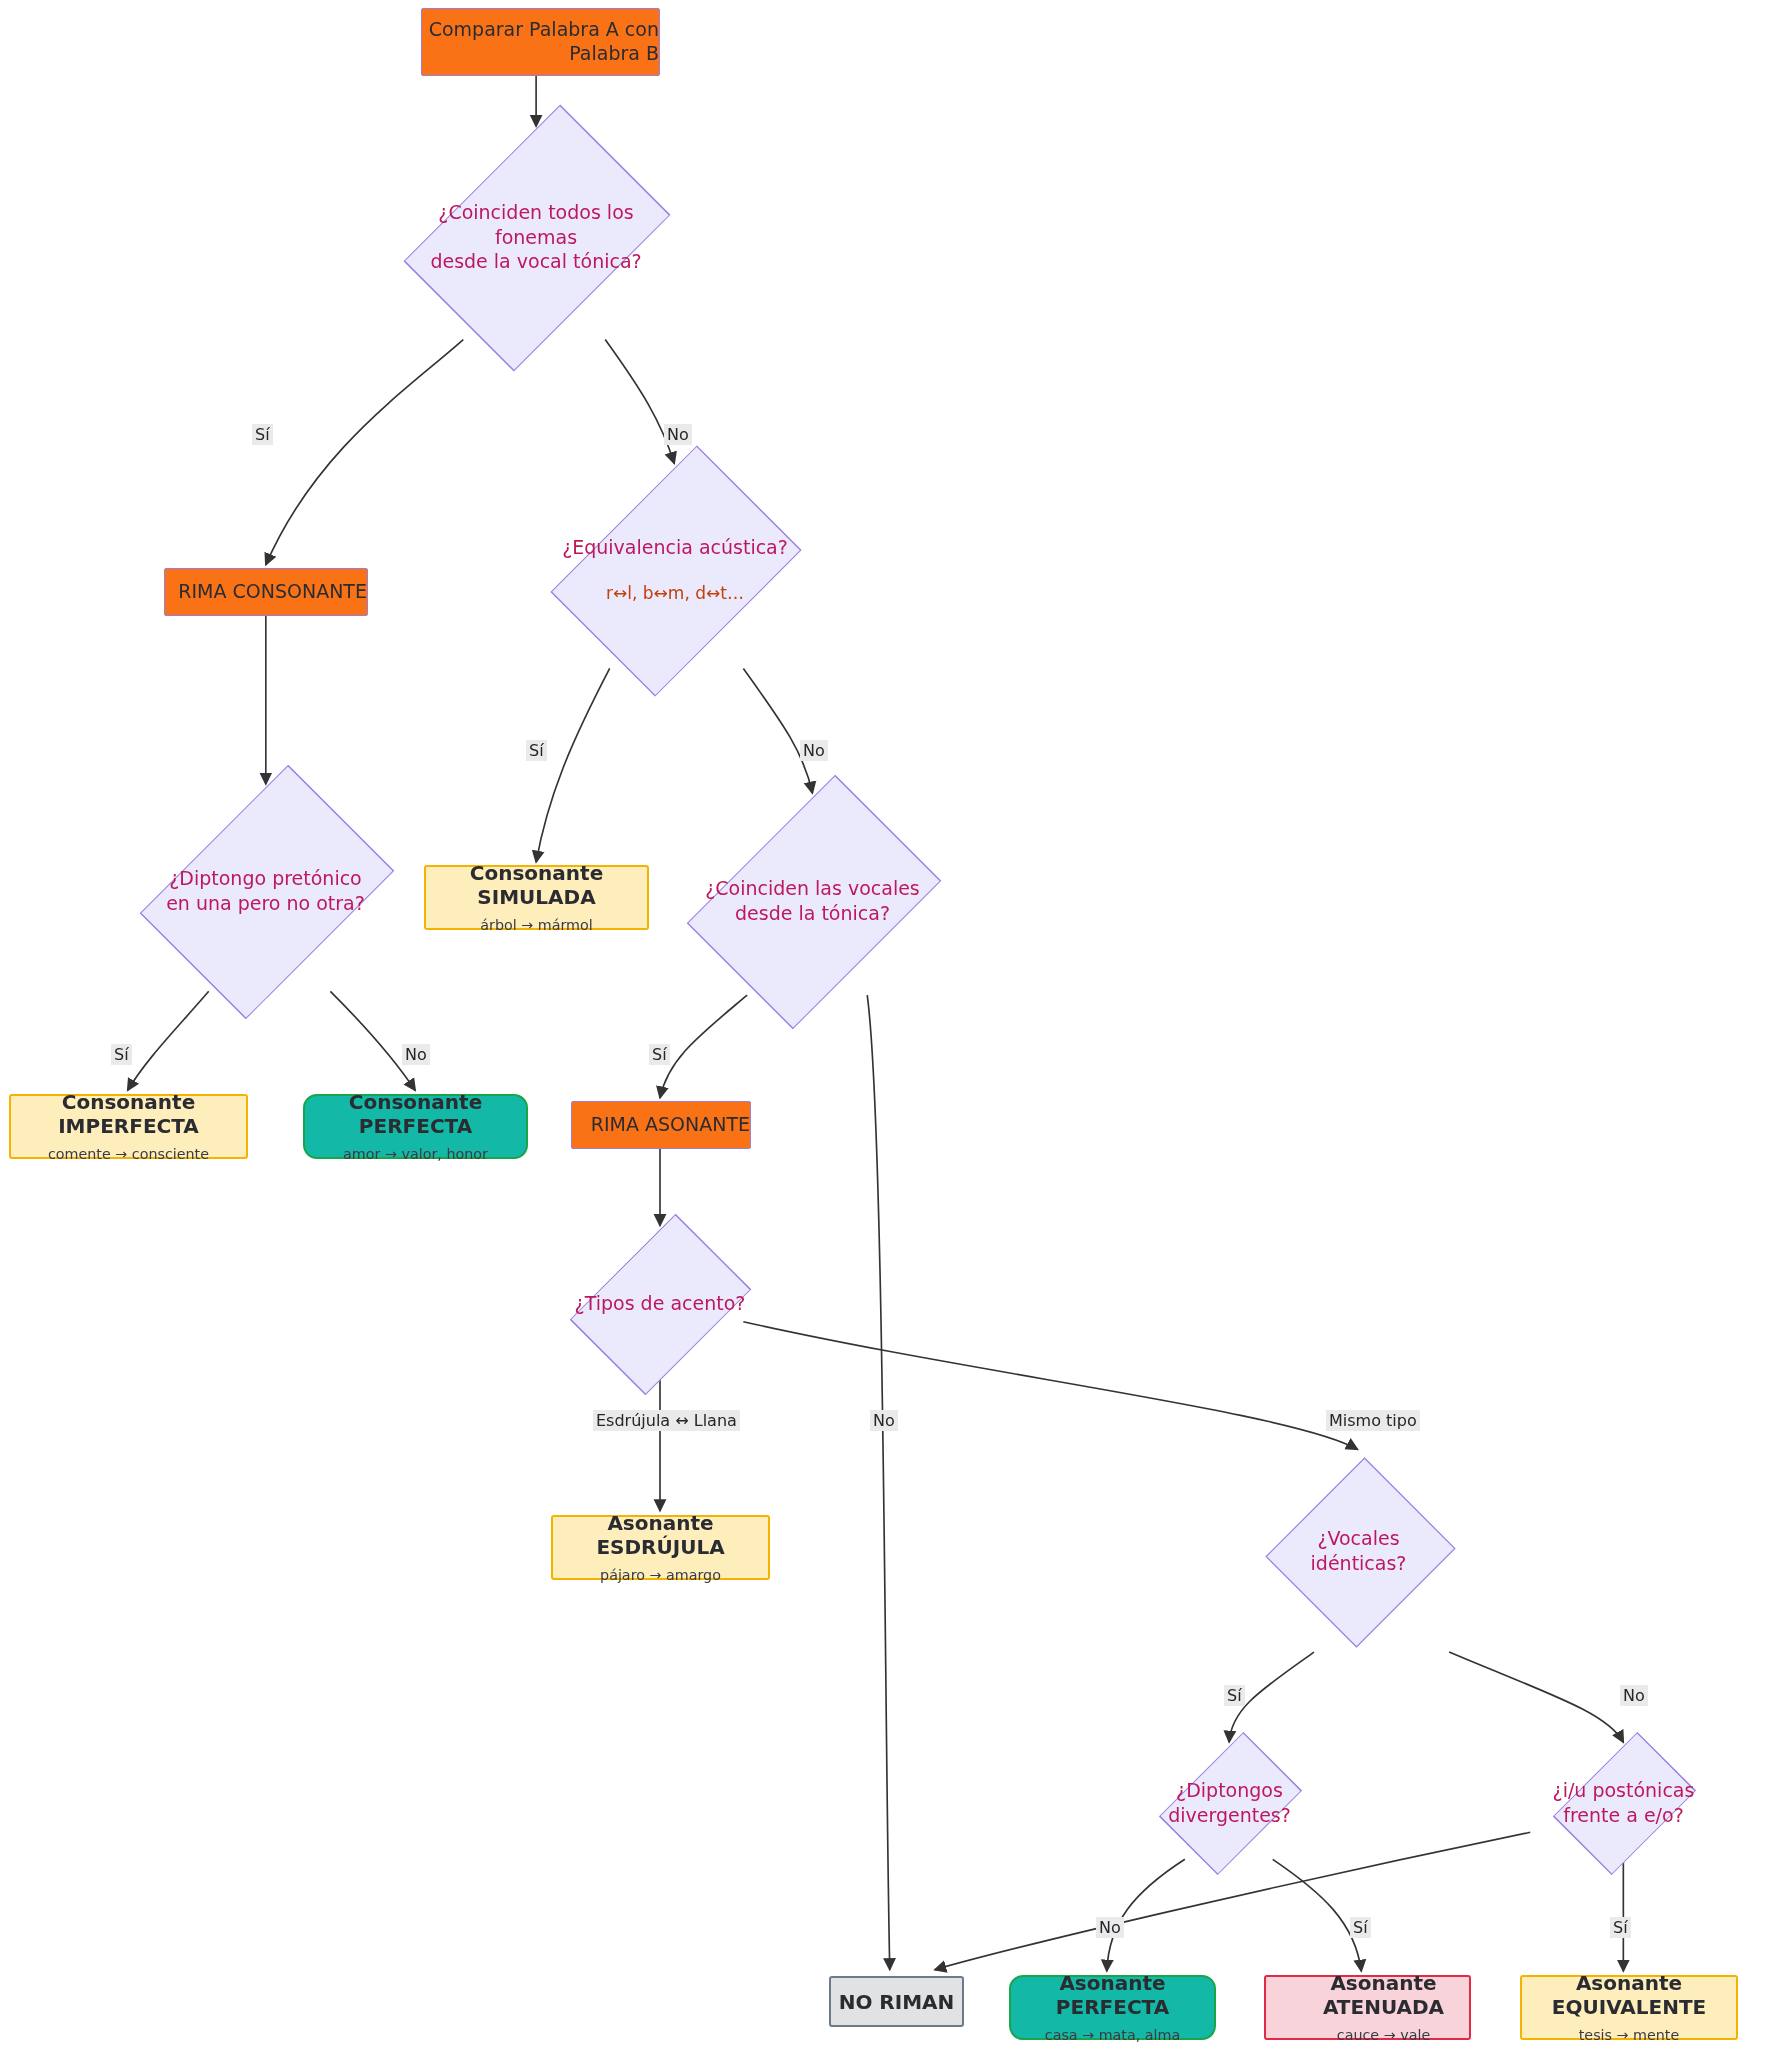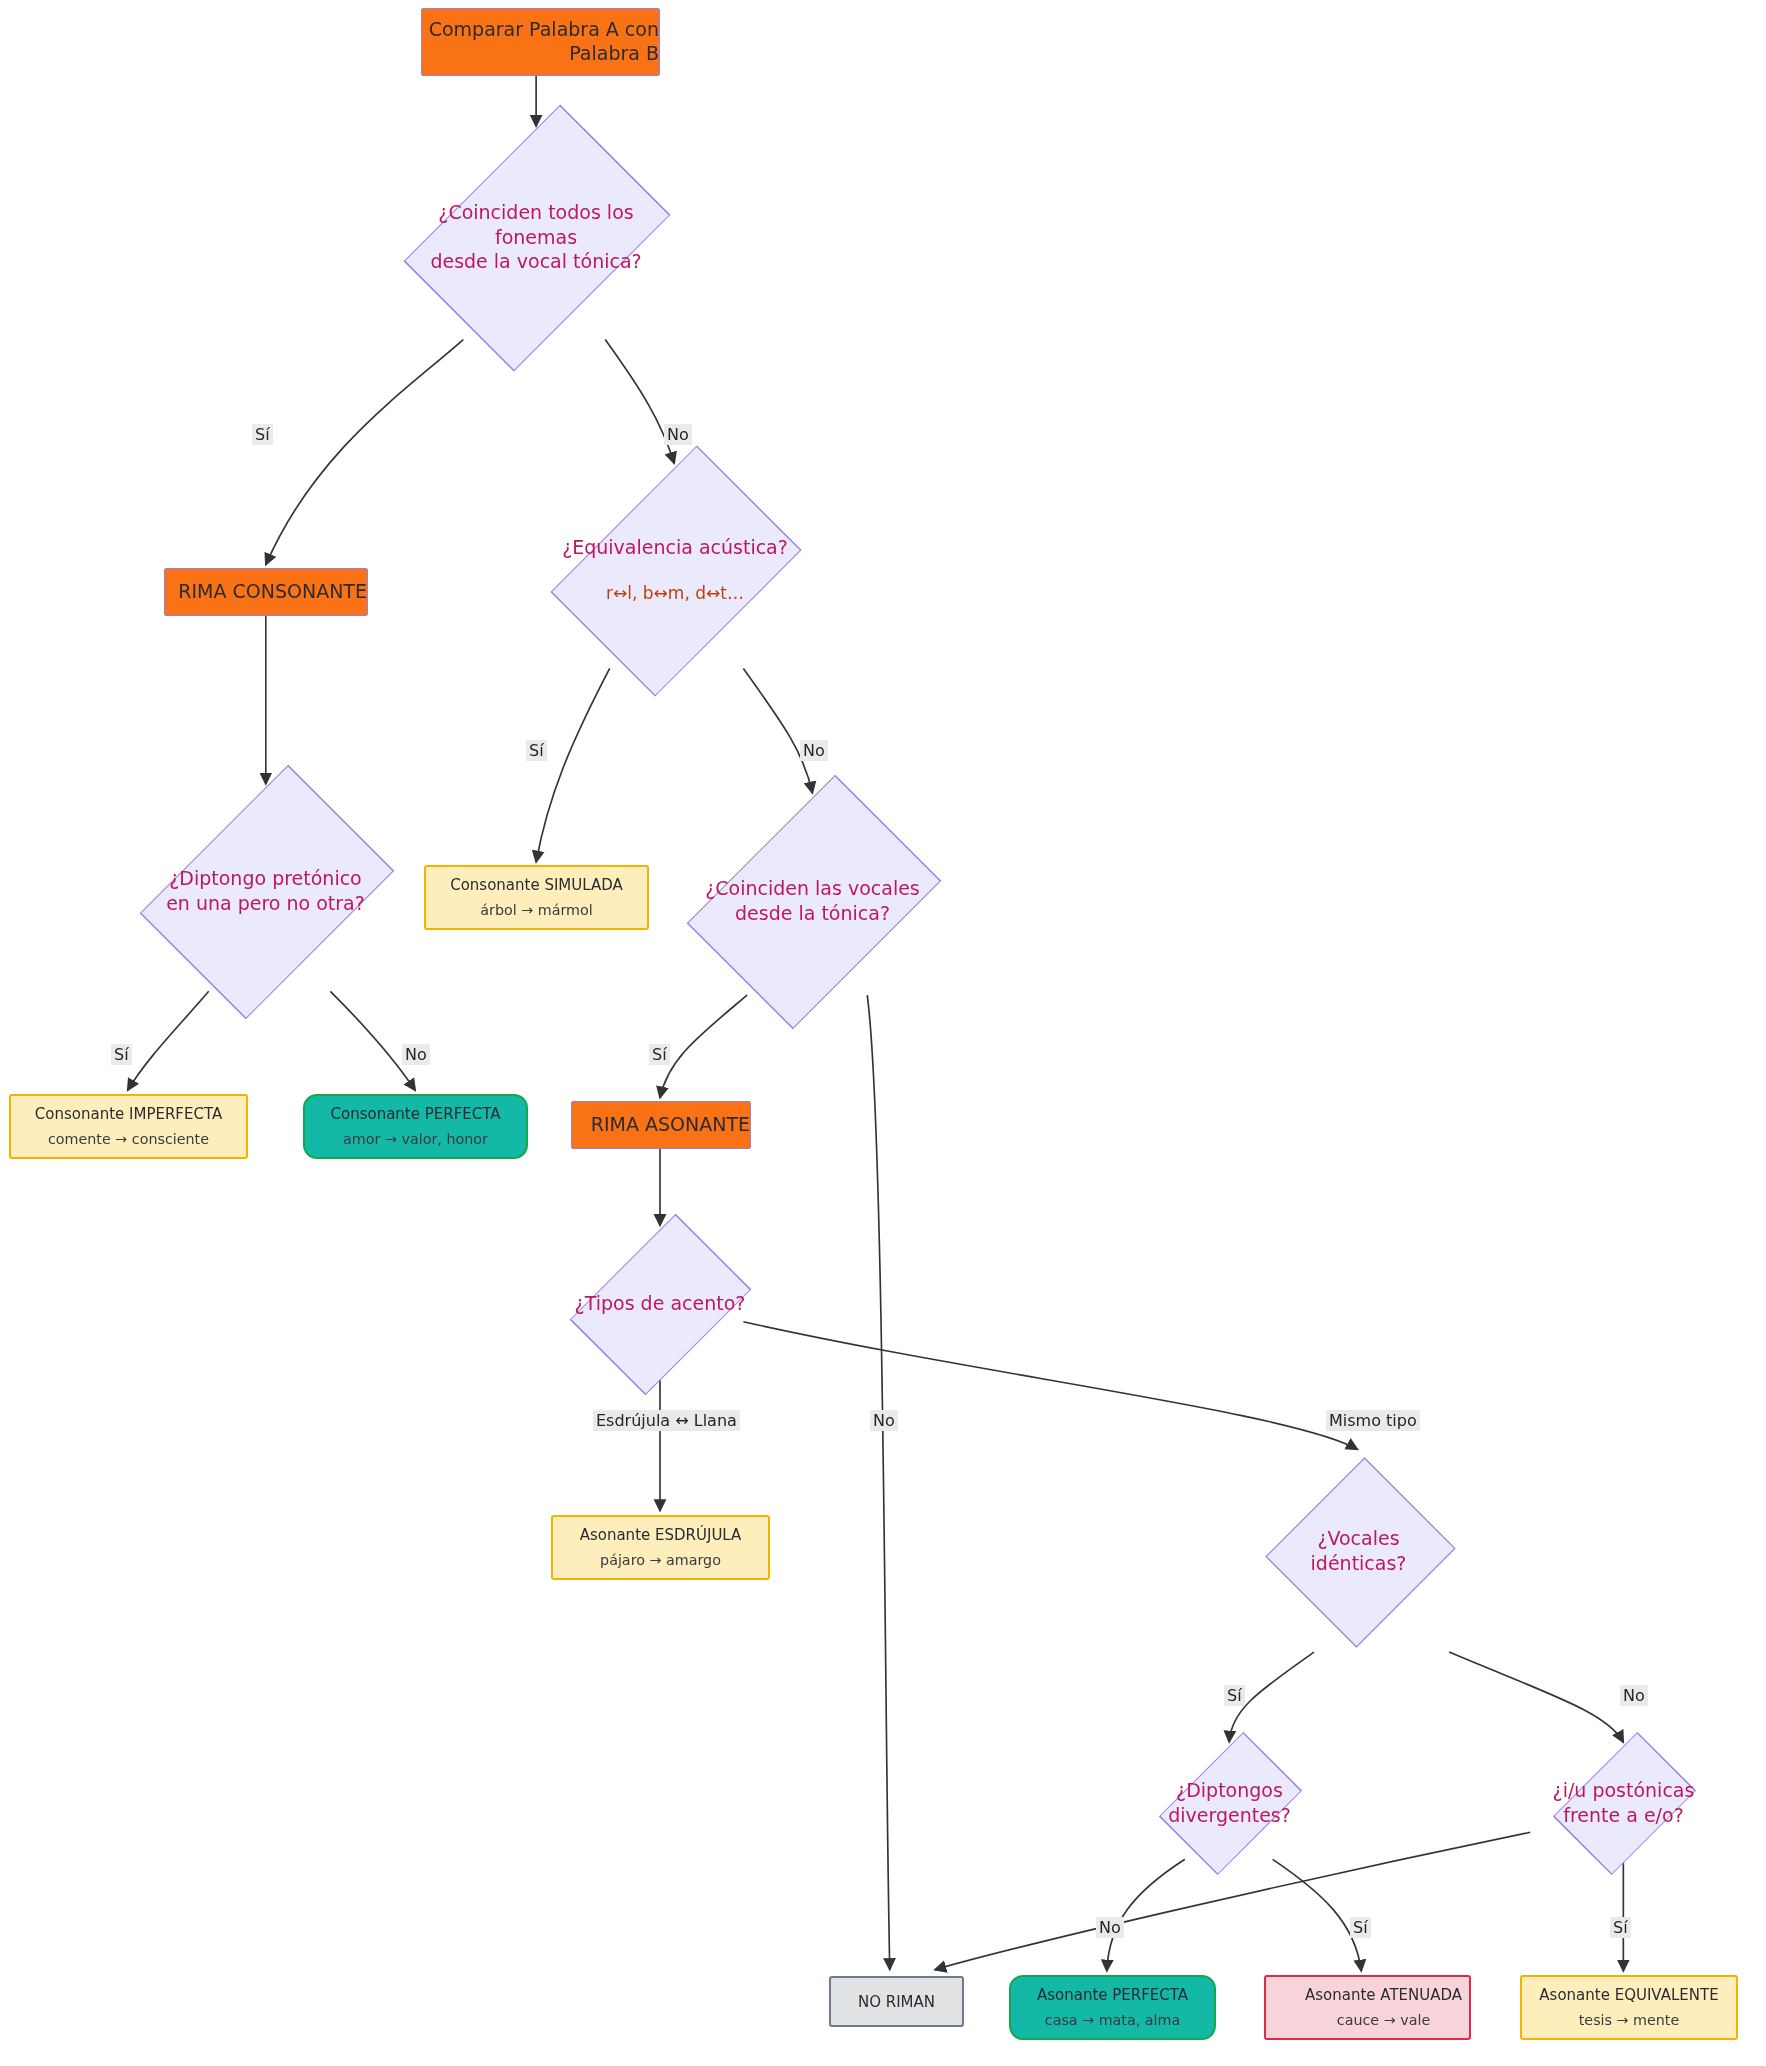--- a/index.html
+++ b/index.html
@@ -11,21 +11,21 @@
         align-items:center;justify-content:center;text-align:center;}
 
   
   .rect{border:1.5px solid #9a7fe0;background:#f97316;border-radius:2px;align-items:flex-end;}
   .rect .t1{font-size:19px;color:#2b2b32;line-height:1.25;}
 
   .res-yellow{border:2.3px solid #f5b301;background:#fdeebb;border-radius:3px;}
   .res-green{border:2.3px solid #17a64a;background:#14b8a6;border-radius:14px;}
   .res-red{border:2.3px solid #e02a46;background:#f9d3da;border-radius:3px;padding-left:32px;}
   .res-gray{border:2.3px solid #6c7a89;background:#e0e2e4;border-radius:3px;}
-  .res .t1{font-size:15px;color:#2b2b32;line-height:1.2;}
+  .res .t1{font-size:20px;color:#2b2b32;line-height:1.2;font-weight:bold;}
   .res .t2{font-size:14.3px;color:#3a3a42;line-height:1.2;margin-top:8px;}
 
   
   .diamond{position:absolute;}
   .diamond .dshape{position:absolute;left:50%;top:50%;background:#eaeafc;
         border:1.5px solid #9a7fe0;transform-origin:center;}
   .diamond .dlabel{position:absolute;left:0;top:0;width:100%;height:100%;
         display:flex;flex-direction:column;align-items:center;justify-content:center;
         text-align:center;}
   .diamond .t1{font-size:19px;color:#be185d;line-height:1.3;}

